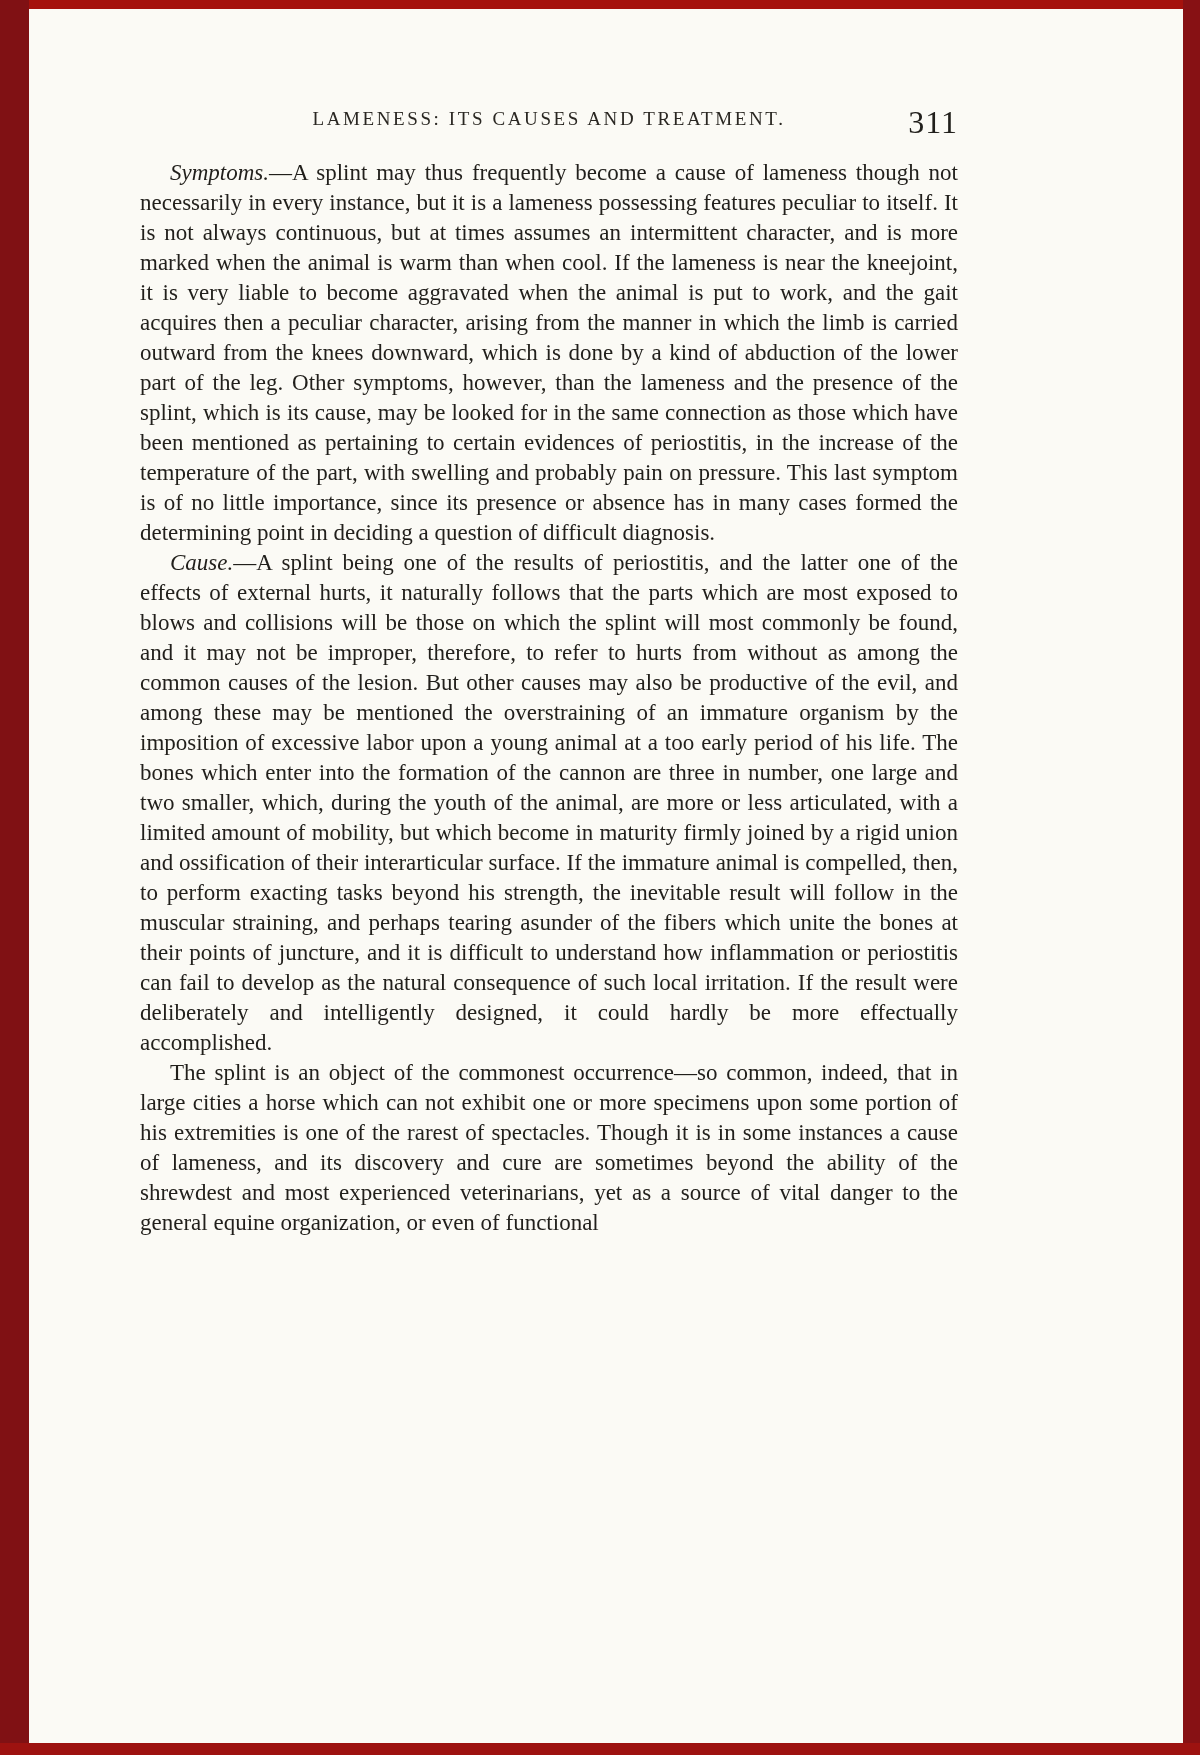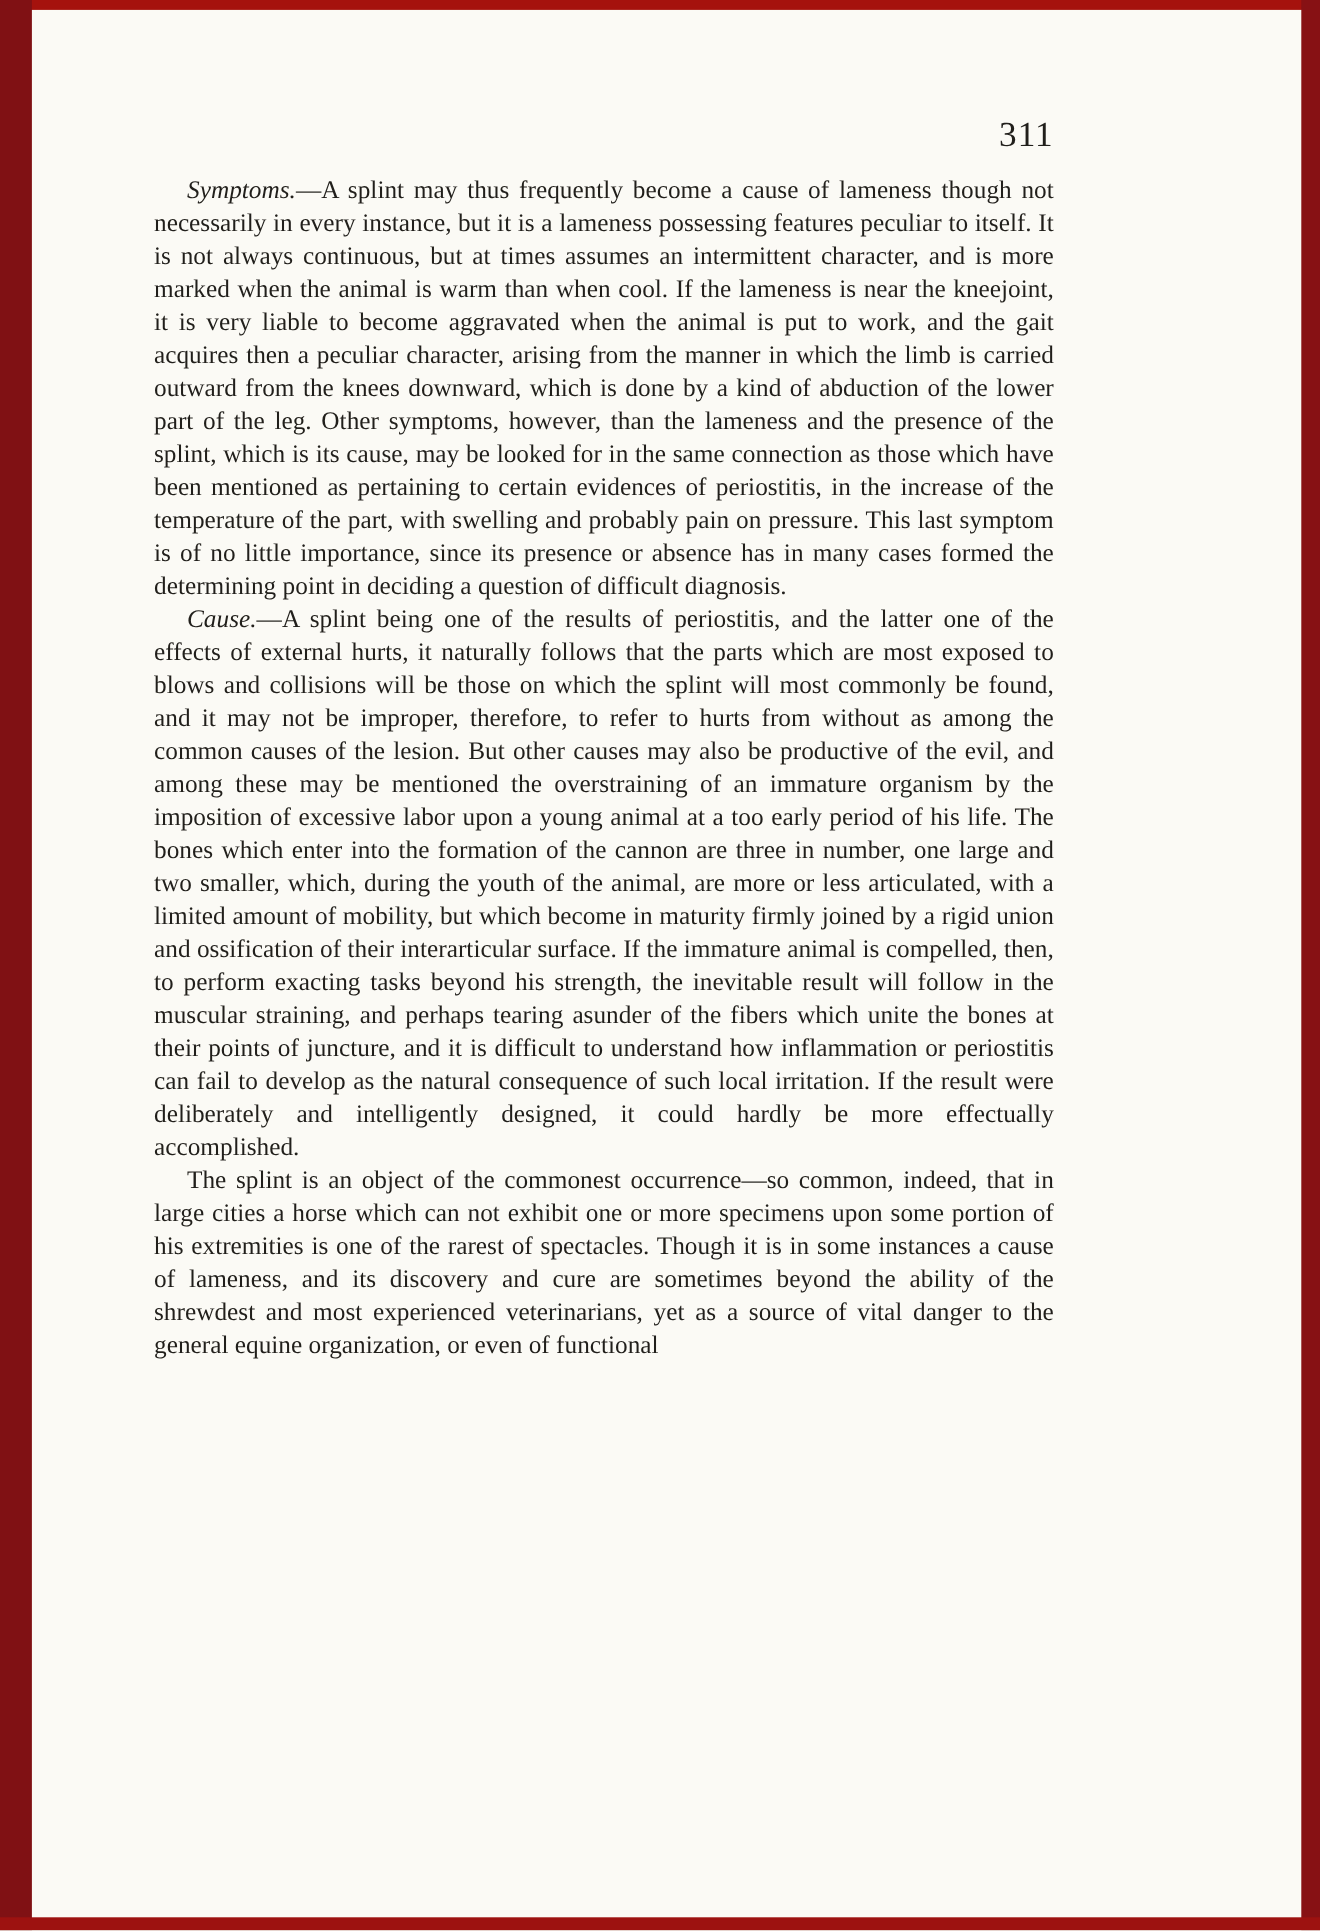--- a/index.html
+++ b/index.html
@@ -74,20 +74,21 @@
 <div class="scan-page">
 
   <div class="edge edge-top"></div>
   <div class="edge edge-left"></div>
   <div class="edge edge-right"></div>
   <div class="edge edge-bottom"></div>
 
   <div class="content">
 
     <div class="running-head">
+      <span class="head-title">LAMENESS: ITS CAUSES AND TREATMENT.</span>
       <span class="page-num">311</span>
     </div>
 
     <div class="body-text">
 
       <p><span class="lead">Symptoms.</span><span>—A splint may thus frequently become a cause of lameness though not necessarily in every instance, but it is a lameness possessing features peculiar to itself. It is not always continuous, but at times assumes an intermittent character, and is more marked when the animal is warm than when cool. If the lameness is near the kneejoint, it is very liable to become aggravated when the animal is put to work, and the gait acquires then a peculiar character, arising from the manner in which the limb is carried outward from the knees downward, which is done by a kind of abduction of the lower part of the leg. Other symptoms, however, than the lameness and the presence of the splint, which is its cause, may be looked for in the same connection as those which have been mentioned as pertaining to certain evidences of periostitis, in the increase of the temperature of the part, with swelling and probably pain on pressure. This last symptom is of no little importance, since its presence or absence has in many cases formed the determining point in deciding a question of difficult diagnosis.</span></p>
 
       <p><span class="lead">Cause.</span><span>—A splint being one of the results of periostitis, and the latter one of the effects of external hurts, it naturally follows that the parts which are most exposed to blows and collisions will be those on which the splint will most commonly be found, and it may not be improper, therefore, to refer to hurts from without as among the common causes of the lesion. But other causes may also be productive of the evil, and among these may be mentioned the overstraining of an immature organism by the imposition of excessive labor upon a young animal at a too early period of his life. The bones which enter into the formation of the cannon are three in number, one large and two smaller, which, during the youth of the animal, are more or less articulated, with a limited amount of mobility, but which become in maturity firmly joined by a rigid union and ossification of their interarticular surface. If the immature animal is compelled, then, to perform exacting tasks beyond his strength, the inevitable result will follow in the muscular straining, and perhaps tearing asunder of the fibers which unite the bones at their points of juncture, and it is difficult to understand how inflammation or periostitis can fail to develop as the natural consequence of such local irritation. If the result were deliberately and intelligently designed, it could hardly be more effectually accomplished.</span></p>
 
       <p><span class="lead"></span><span>The splint is an object of the commonest occurrence—so common, indeed, that in large cities a horse which can not exhibit one or more specimens upon some portion of his extremities is one of the rarest of spectacles. Though it is in some instances a cause of lameness, and its discovery and cure are sometimes beyond the ability of the shrewdest and most experienced veterinarians, yet as a source of vital danger to the general equine organization, or even of functional</span></p>

